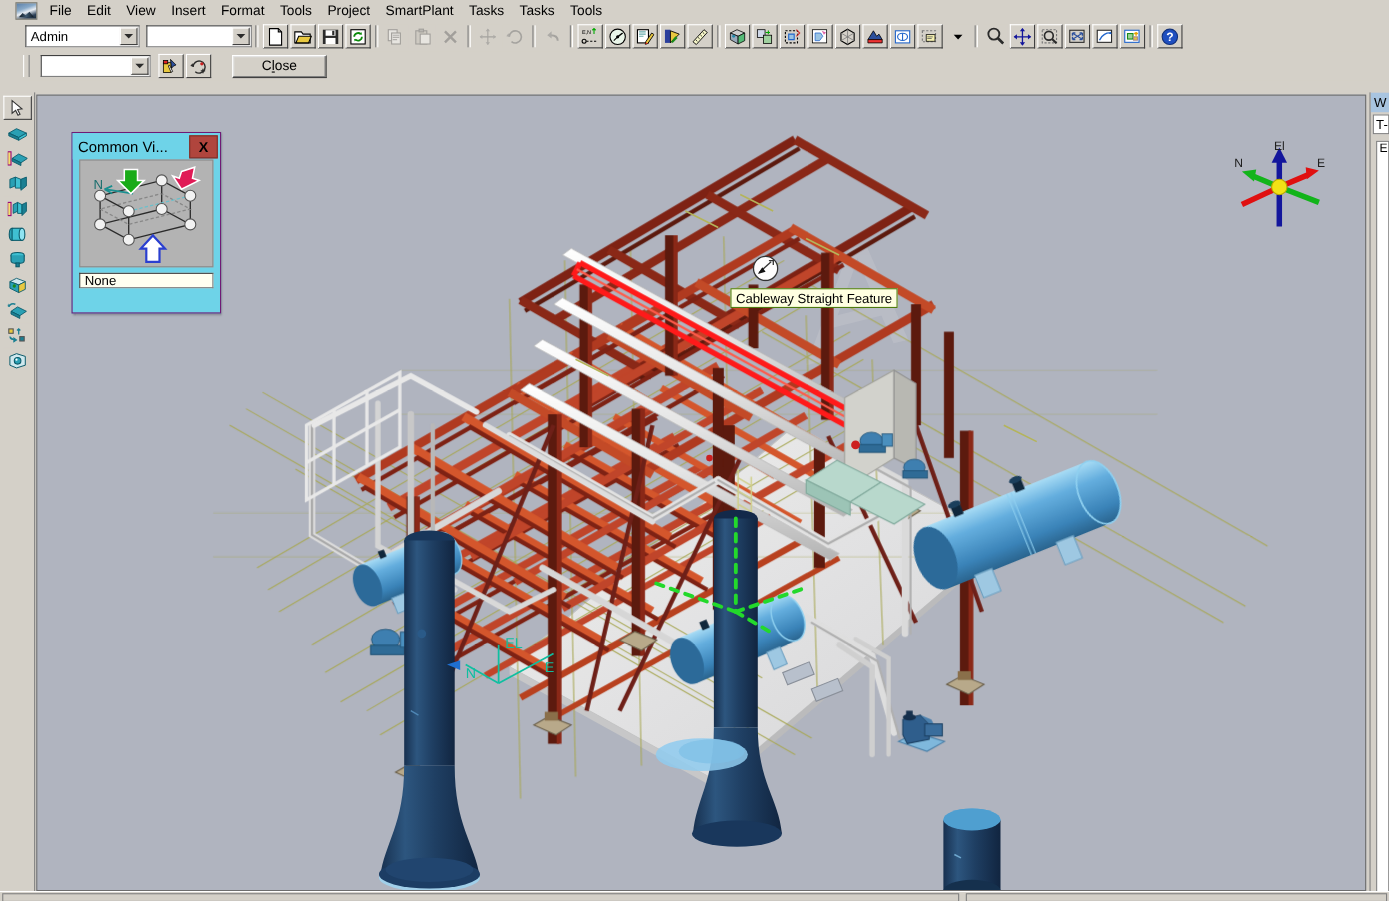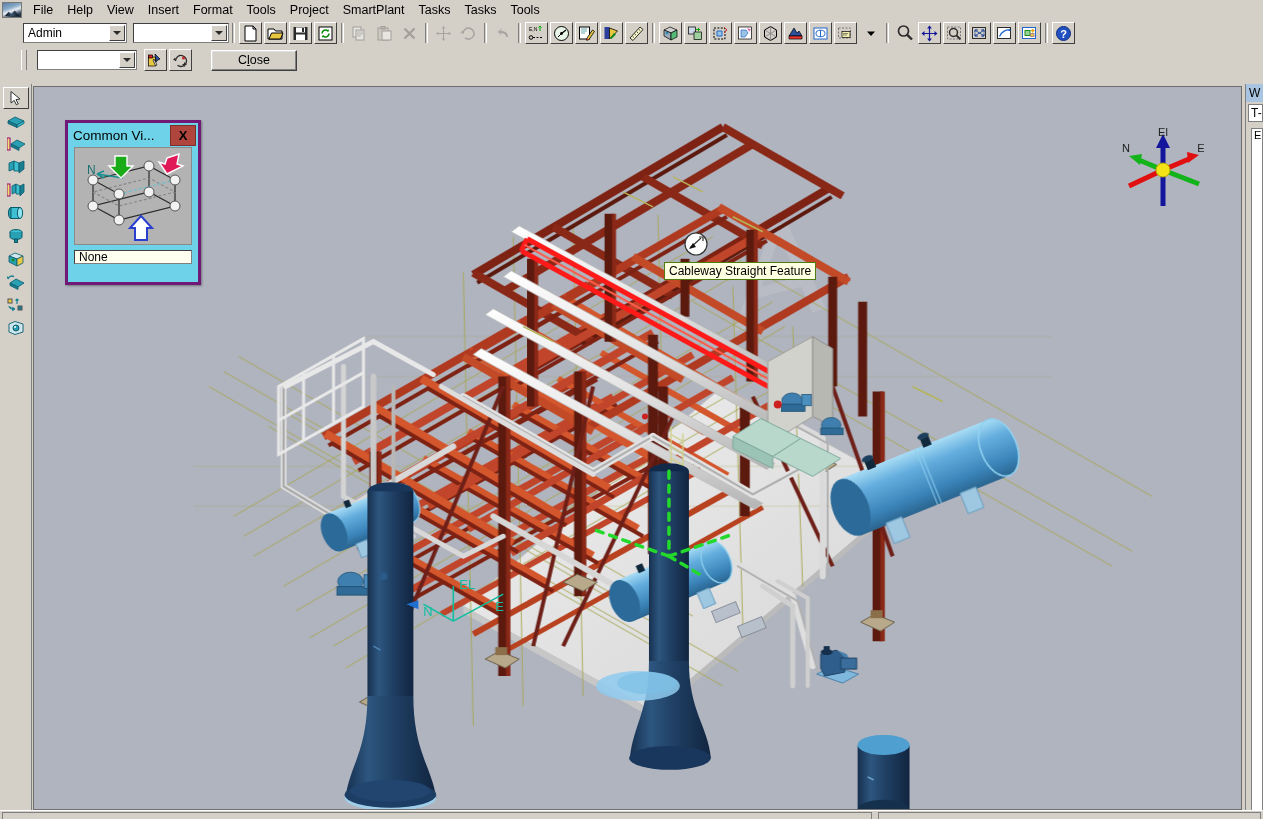--- a/index.html
+++ b/index.html
@@ -10,21 +10,21 @@
     background: #d4d0c8;
     font-family: "Liberation Sans", sans-serif;
     font-size: 12px;
     color: #000;
   }
   #app { position: relative; width: 1263px; height: 819px; background: #d4d0c8; }
 
   
   .menubar {
     position: absolute; left: 0; top: 0; width: 1263px; height: 20px;
-    background: #d4d0c8; display: flex; align-items: center; padding-left: 2px;
+    background: #d4d0c8; display: flex; align-items: center; padding-left: 14px;
   }
   .app-logo {
     width: 20px; height: 16px; margin-right: 4px;
     background: linear-gradient(160deg,#5a7fa8 0%,#88a9c8 35%,#e9eef4 55%,#2e4258 80%,#1b2a3a 100%);
     border: 1px solid #7a7a72; position: relative; flex: 0 0 auto;
   }
   .app-logo:after {
     content:""; position:absolute; left:2px; bottom:1px; width:14px; height:6px;
     background: linear-gradient(90deg,#101820,#3c5870,#0d141c);
     clip-path: polygon(0 100%, 25% 30%, 45% 65%, 70% 10%, 100% 100%);
@@ -94,21 +94,21 @@
   
   .view3d {
     position: absolute; left: 33px; top: 86px; width: 1209px; height: 724px;
     background: #b0b4bf; border: 1px solid #6e6e6e; overflow: hidden;
   }
   .view3d-inner { position: absolute; inset: 0; }
 
   
   .cv-dialog {
     position: absolute; left: 65px; top: 120px; width: 136px; height: 165px;
-    background: #6ed3e8; border: 3px solid #701a75;
+    background: #6ed3e8; border: 1px solid #701a75;
     box-shadow: 1px 1px 2px rgba(0,0,0,.35);
   }
   .cv-titlebar {
     height: 24px; display: flex; align-items: center; justify-content: space-between;
     padding-left: 5px; background: #6ed3e8;
   }
   .cv-title { font-size: 13.5px; color: #000; white-space: nowrap; }
   .cv-close {
     width: 26px; height: 21px; margin-right: 2px; background: #b0453d;
     border: 1px solid #7d2f29; color: #000; font-weight: bold; font-size: 13px;
@@ -165,21 +165,21 @@
   }
 </style>
 </head>
 <body>
 
 <div id="app">
 
   <div class="menubar">
     <div class="app-logo"></div>
     <div class="menu-item">File</div>
-    <div class="menu-item">Help</div>
+    <div class="menu-item">Edit</div>
     <div class="menu-item">View</div>
     <div class="menu-item">Insert</div>
     <div class="menu-item">Format</div>
     <div class="menu-item">Tools</div>
     <div class="menu-item">Project</div>
     <div class="menu-item">SmartPlant</div>
     <div class="menu-item">Tasks</div>
     <div class="menu-item">Tasks</div>
     <div class="menu-item">Tools</div>
   </div>

